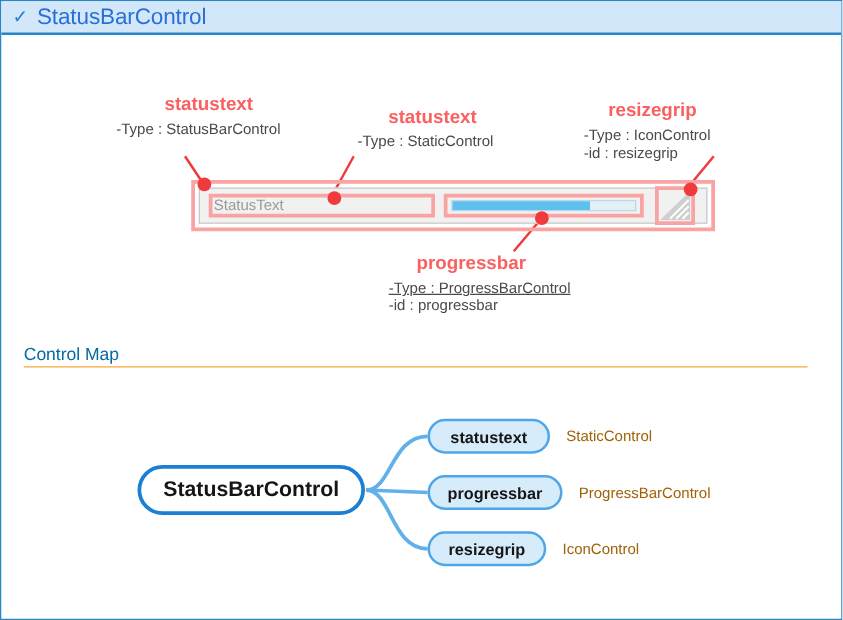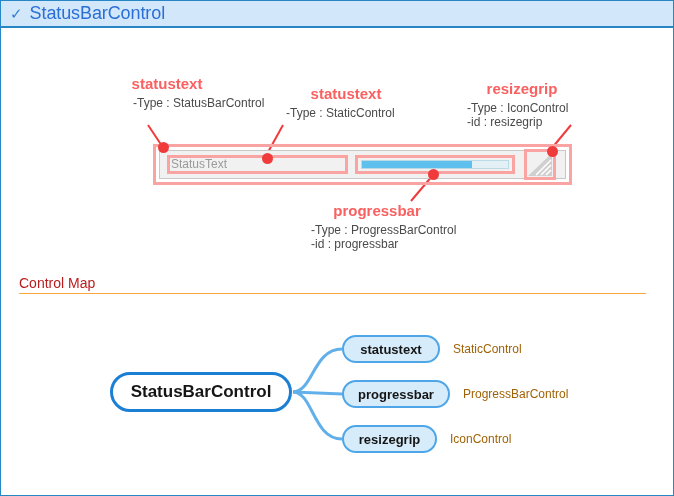--- a/index.html
+++ b/index.html
@@ -139,21 +139,21 @@
     position: absolute;
     left: 527px; top: 152px;
     width: 24px; height: 23px;
     overflow: hidden;
   }
 
   
   #controlmap-heading {
     position: absolute;
     left: 18px; top: 274px;
-    color: #b91c1c;
+    color: #0369a1;
     font-size: 14px;
   }
   #controlmap-rule {
     position: absolute;
     left: 18px; top: 292px;
     width: 627px;
     height: 1px;
     background: #f7a83f;
   }
 
@@ -227,37 +227,37 @@
 
     <line x1="410" y1="200" x2="432" y2="174" stroke="#ef3b3b" stroke-width="2"></line>
 
     <path d="M292,391 C312,391 312,348 341,348" fill="none" stroke="#62b0ea" stroke-width="3"></path>
     <path d="M292,391 L341,393" fill="none" stroke="#62b0ea" stroke-width="3"></path>
     <path d="M292,391 C312,391 312,438 341,438" fill="none" stroke="#62b0ea" stroke-width="3"></path>
   </svg>
 
   <div class="anno" style="left:92px; top:74px;">
     <div class="anno-title anno-center" style="width:148px;">statustext</div>
-    <div class="anno-line" style="margin-top:4px;margin-left:40px;">-Type : StatusBarControl</div>
+    <div class="anno-line" style="margin-top:4px;">-Type : StatusBarControl</div>
   </div>
 
   <div class="anno" style="left:285px; top:84px;">
     <div class="anno-title anno-center" style="width:120px;">statustext</div>
     <div class="anno-line" style="margin-top:4px;">-Type : StaticControl</div>
   </div>
 
   <div class="anno" style="left:466px; top:79px;">
     <div class="anno-title anno-center" style="width:110px;">resizegrip</div>
     <div class="anno-line" style="margin-top:4px;">-Type : IconControl</div>
     <div class="anno-line">-id : resizegrip</div>
   </div>
 
   <div class="anno" style="left:310px; top:201px;">
     <div class="anno-title anno-center" style="width:132px;">progressbar</div>
-    <div class="anno-line" style="margin-top:4px;">-Type : ProgressBarControl</div>
+    <div class="anno-line" style="margin-top:4px;text-decoration:underline;">-Type : ProgressBarControl</div>
     <div class="anno-line">-id : progressbar</div>
   </div>
 
   <div id="statusbar-inner"></div>
   <div id="statusbar-outline"></div>
 
   <div id="statustext-outline"></div>
   <div id="statustext-field">StatusText</div>
 
   <div id="progressbar-track"></div>

